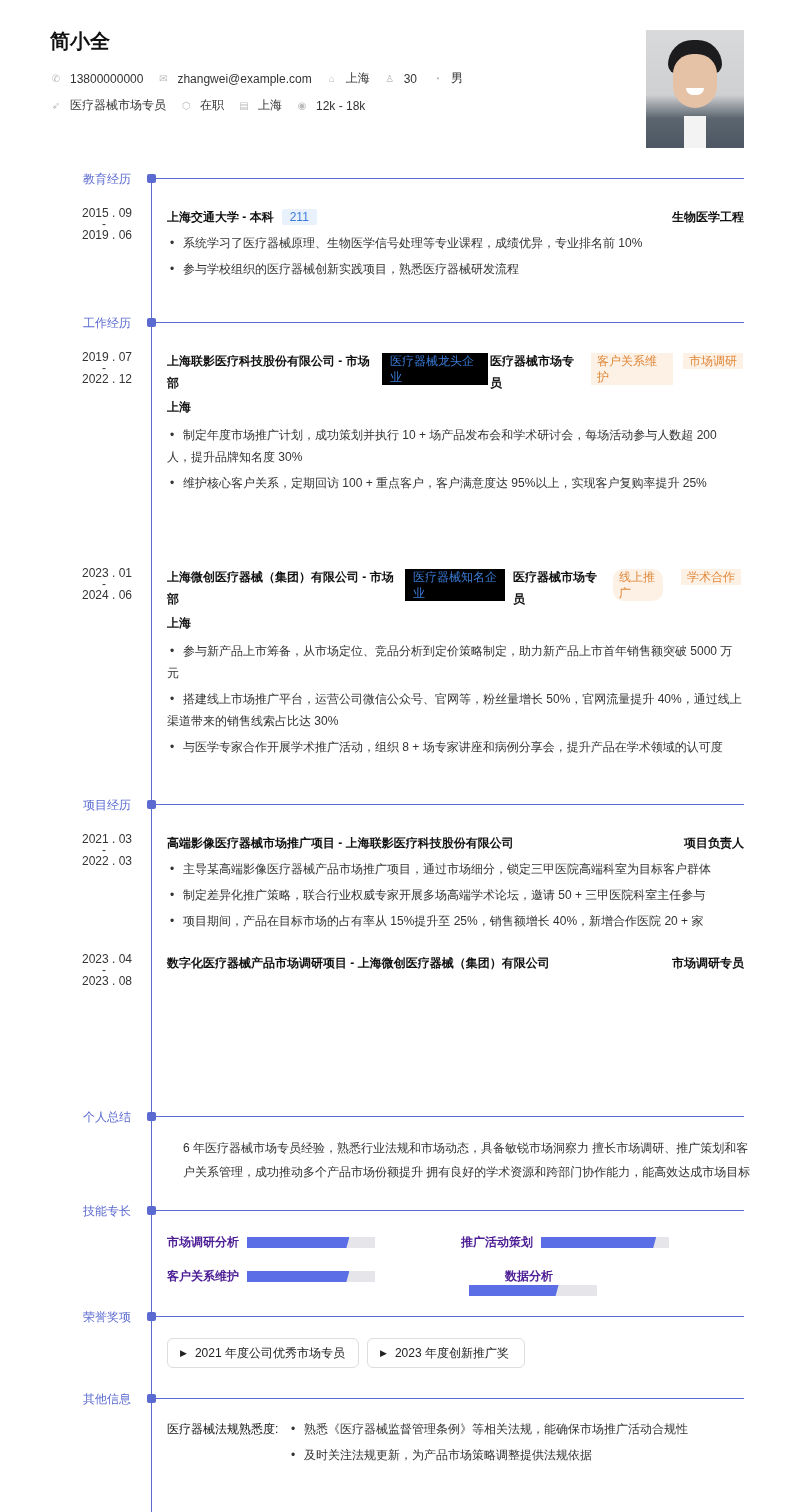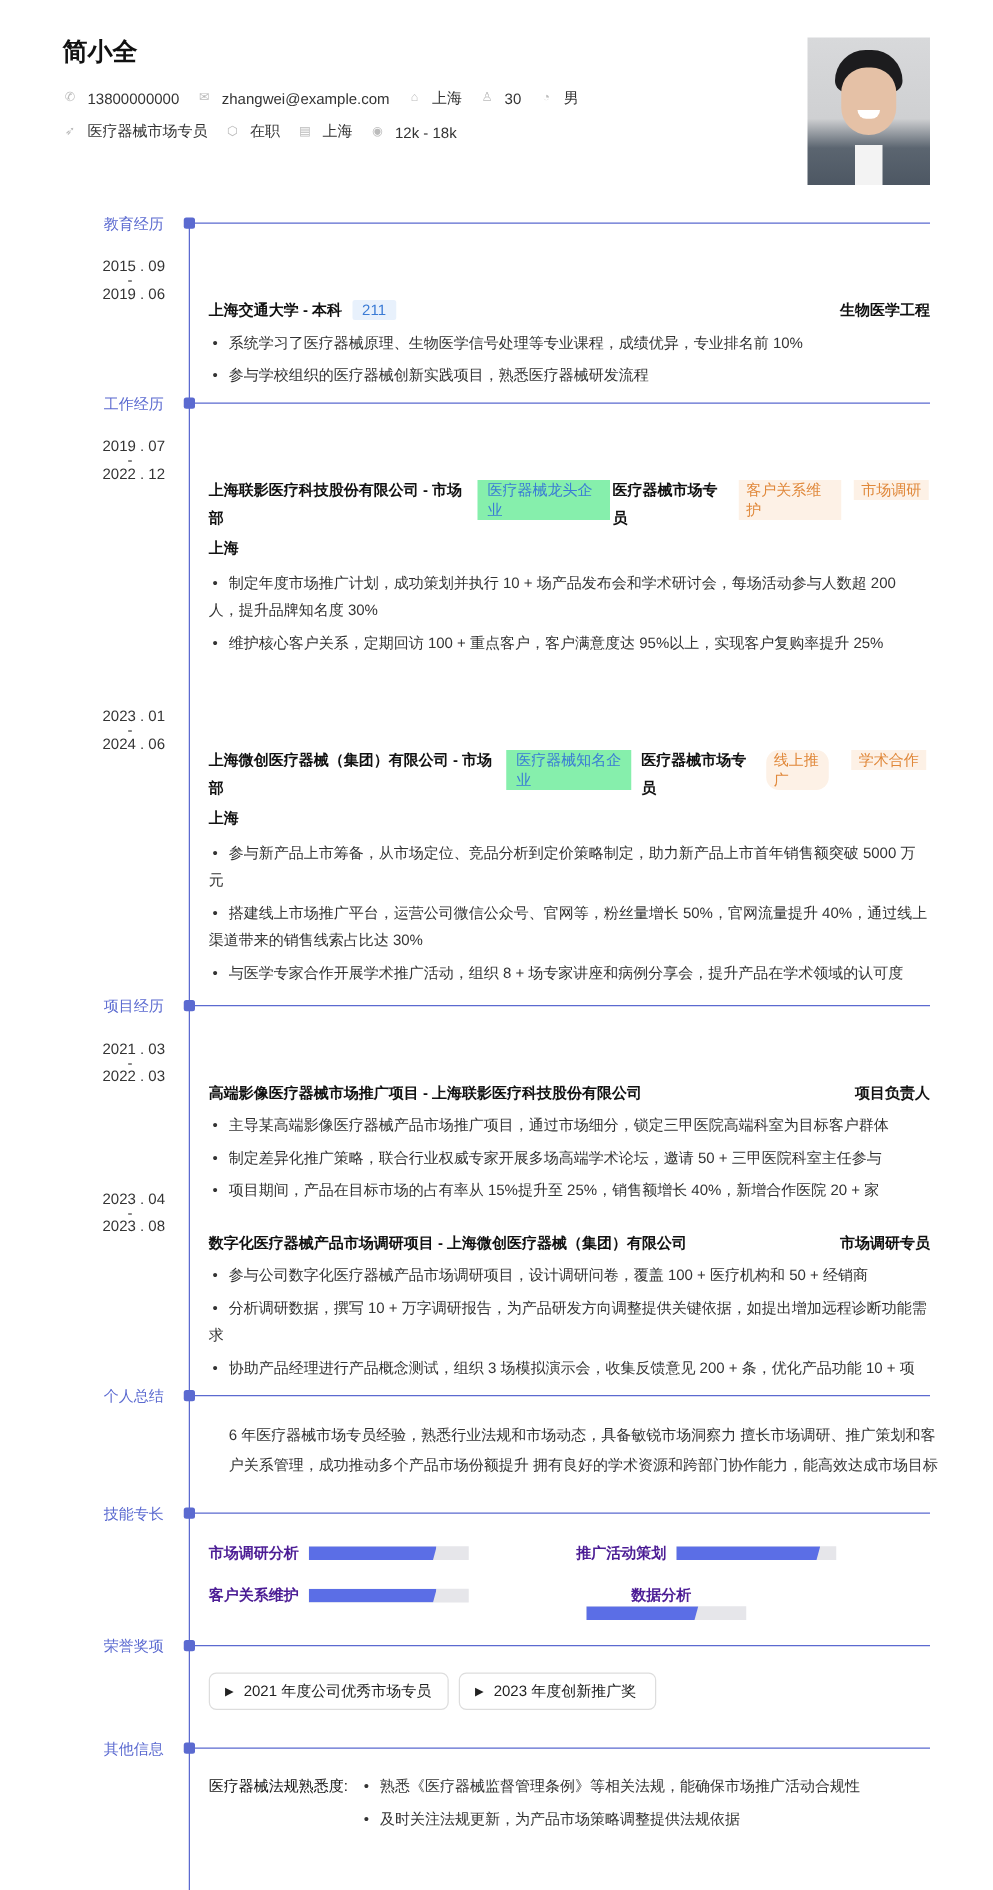--- a/index.html
+++ b/index.html
@@ -22,34 +22,34 @@
   .timeline-line { position: absolute; left: 151px; top: 179px; width: 1px; height: 1333px; background: #5b6ad0; }
 
   .section-head { position: absolute; left: 0; width: 794px; height: 16px; }
   .section-title { position: absolute; right: 663px; font-size: 12px; color: #5b6ad0; top: 0; white-space: nowrap; }
   .section-dot { position: absolute; left: 147px; top: 3px; width: 9px; height: 9px; background: #5b6ad0; border-radius: 2px; }
   .section-rule { position: absolute; left: 155px; top: 7px; width: 589px; height: 1px; background: #5b6ad0; }
 
   .date { position: absolute; width: 84px; left: 48px; text-align: right; font-size: 12px; color: #333; line-height: 12px; }
   .date .sep { display: block; text-align: right; padding-right: 26px; line-height: 10px; height: 10px; }
 
-  .entry { position: absolute; left: 167px; width: 577px; margin-top: 31px; }
+  .entry { position: absolute; left: 167px; width: 577px; }
   .entry-title { font-size: 12px; font-weight: bold; color: #111; line-height: 22px; }
   .tag-blue { display: inline-block; background: #e8f1fc; color: #3a7bd5; font-size: 12px; padding: 0 8px; border-radius: 2px; margin-left: 8px; line-height: 16px; font-weight: normal; }
   .right-text { position: absolute; right: 0; font-weight: bold; font-size: 12px; color: #111; line-height: 22px; }
 
   ul.bullets { list-style: none; }
   ul.bullets li { position: relative; padding-left: 16px; font-size: 12px; color: #333; line-height: 22px; margin-bottom: 4px; text-indent: 0; }
   ul.bullets li::before { content: "•"; position: absolute; left: 3px; top: 0; color: #333; }
   ul.bullets li.wrap { padding-left: 0; text-indent: 16px; }
   ul.bullets li.wrap::before { left: 3px; text-indent: 0; }
 
   .job-head { position: relative; height: 40px; }
   .job-company { position: absolute; left: 0; top: 0; width: 210px; font-weight: bold; font-size: 12px; line-height: 22px; color: #111; }
-  .job-tag { position: absolute; top: 3px; width: 106px; background: #86efac; color: #3a7bd5; font-size: 12px; line-height: 16px; padding: 0 8px; }
+  .job-tag { position: absolute; top: 3px; width: 106px; background: #000000; color: #3a7bd5; font-size: 12px; line-height: 16px; padding: 0 8px; }
   .job-role { position: absolute; top: 0; width: 90px; font-weight: bold; font-size: 12px; line-height: 22px; color: #111; }
   .skill-tag { position: absolute; top: 3px; background: #fdf1e6; color: #e0883a; font-size: 12px; line-height: 16px; padding: 0 6px; }
   .job-loc { font-weight: bold; font-size: 12px; line-height: 22px; color: #111; margin-top: 6px; margin-bottom: 6px; }
 
   .summary { position: absolute; left: 167px; width: 577px; font-size: 12px; color: #333; line-height: 24px; margin-left: 16px; }
 
   .skill { position: absolute; display: flex; align-items: center; font-size: 12px; font-weight: bold; color: #4c1d95; }
   .skill .bar { height: 11px; background: #e6e6ea; margin-left: 8px; position: relative; overflow: hidden; }
   .skill .fill { position: absolute; left: 0; top: 0; height: 11px; background: #5b6ee6; clip-path: polygon(0 0, 100% 0, calc(100% - 3px) 100%, 0 100%); }
 
@@ -204,25 +204,20 @@
 </div>
 
 <div class="date" style="top:953px;">
   <span>2023 . 04</span>
   <span class="sep">-</span>
   <span>2023 . 08</span>
 </div>
 <div class="entry" style="top:952px;">
   <div class="entry-title">数字化医疗器械产品市场调研项目 - 上海微创医疗器械（集团）有限公司</div>
   <span class="right-text" style="top:0;">市场调研专员</span>
-  <ul class="bullets" style="margin-top:4px;">
-    <li>参与公司数字化医疗器械产品市场调研项目，设计调研问卷，覆盖 100 + 医疗机构和 50 + 经销商</li>
-    <li class="wrap">分析调研数据，撰写 10 + 万字调研报告，为产品研发方向调整提供关键依据，如提出增加远程诊断功能需求</li>
-    <li>协助产品经理进行产品概念测试，组织 3 场模拟演示会，收集反馈意见 200 + 条，优化产品功能 10 + 项</li>
-  </ul>
 </div>
 
 <div class="section-head" style="top:1109px;">
   <span class="section-title">个人总结</span>
   <span class="section-dot"></span>
   <span class="section-rule"></span>
 </div>
 <div class="summary" style="top:1136px;">6 年医疗器械市场专员经验，熟悉行业法规和市场动态，具备敏锐市场洞察力 擅长市场调研、推广策划和客户关系管理，成功推动多个产品市场份额提升 拥有良好的学术资源和跨部门协作能力，能高效达成市场目标</div>
 
 <div class="section-head" style="top:1203px;">

